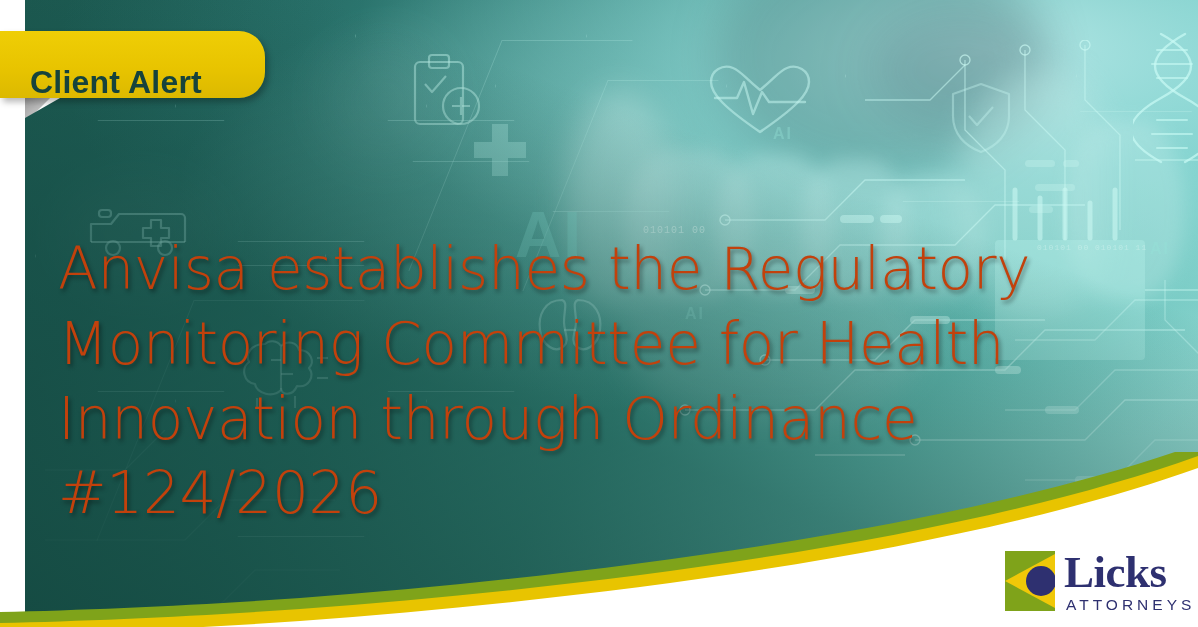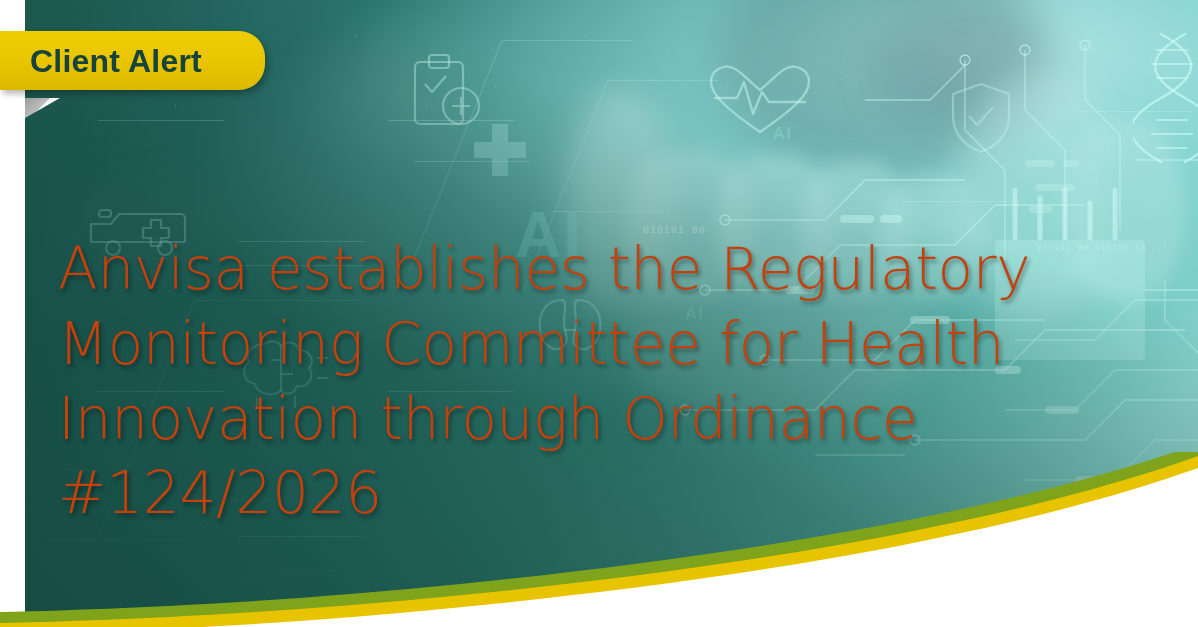--- a/index.html
+++ b/index.html
@@ -73,25 +73,25 @@
   }
 
   
   .left-strip{
     position:absolute;left:0;top:0;width:25px;height:627px;background:#ffffff;
   }
 
   
   .ribbon{
     position:absolute;left:0;top:31px;
-    width:265px;height:59px;
+    width:265px;height:67px;
     background:linear-gradient(180deg,#efce06 0%,#e8c400 55%,#dcb900 100%);
     border-radius:0 26px 26px 0;
     box-shadow:3px 4px 6px rgba(0,0,0,0.28);
-    display:flex;align-items:center;
+    display:flex;align-items:flex-end;
     z-index:6;
   }
   .ribbon-label{
     margin-left:30px;
     font-size:32px;font-weight:700;
     color:#16433c;
     letter-spacing:.2px;
     line-height:1;
   }
   .ribbon-fold{
@@ -378,14 +378,24 @@
   <div class="headline">Anvisa establishes the Regulatory
 Monitoring Committee for Health
 Innovation through Ordinance
 #124/2026</div>
 
   <div class="ribbon-fold"></div>
   <div class="ribbon">
     <span class="ribbon-label">Client Alert</span>
   </div>
 
+  <div class="logo">
+    <div class="logo-mark">
+      <div class="logo-tri"></div>
+      <div class="logo-dot"></div>
+    </div>
+    <div class="logo-text">
+      <span class="logo-name">Licks</span>
+      <span class="logo-sub">ATTORNEYS</span>
+    </div>
+  </div>
 
 </div>
 
 </body></html>

